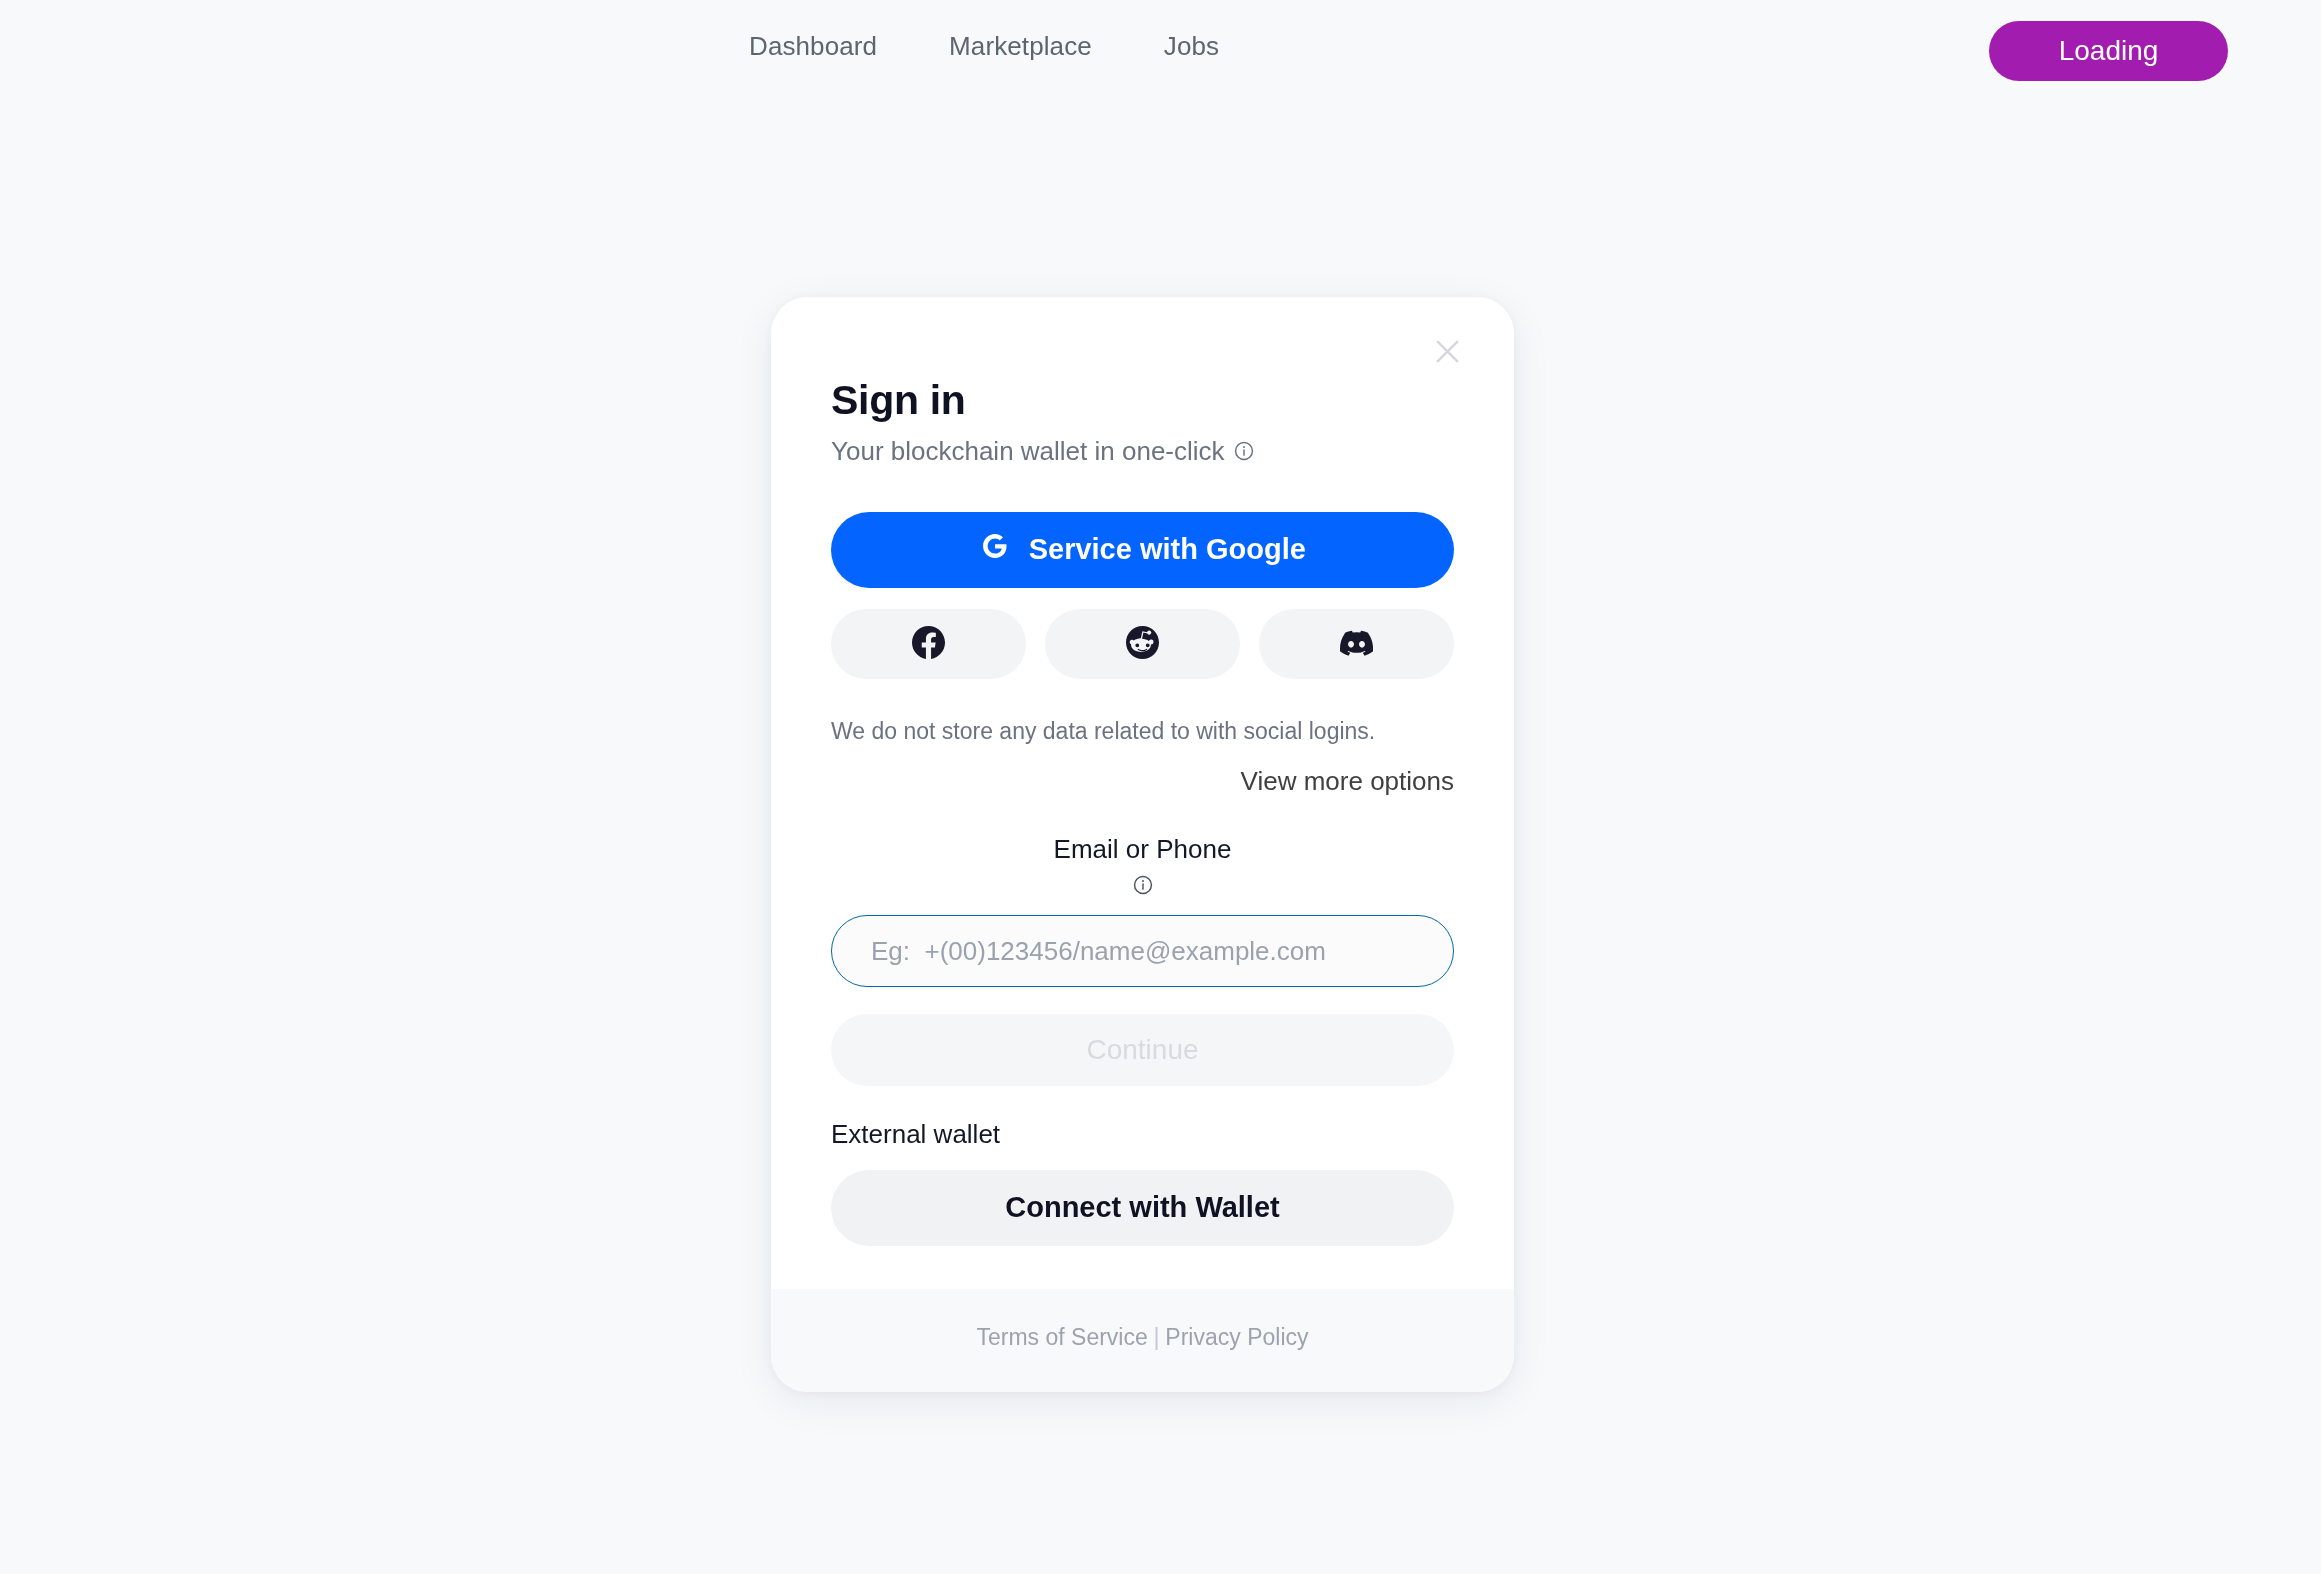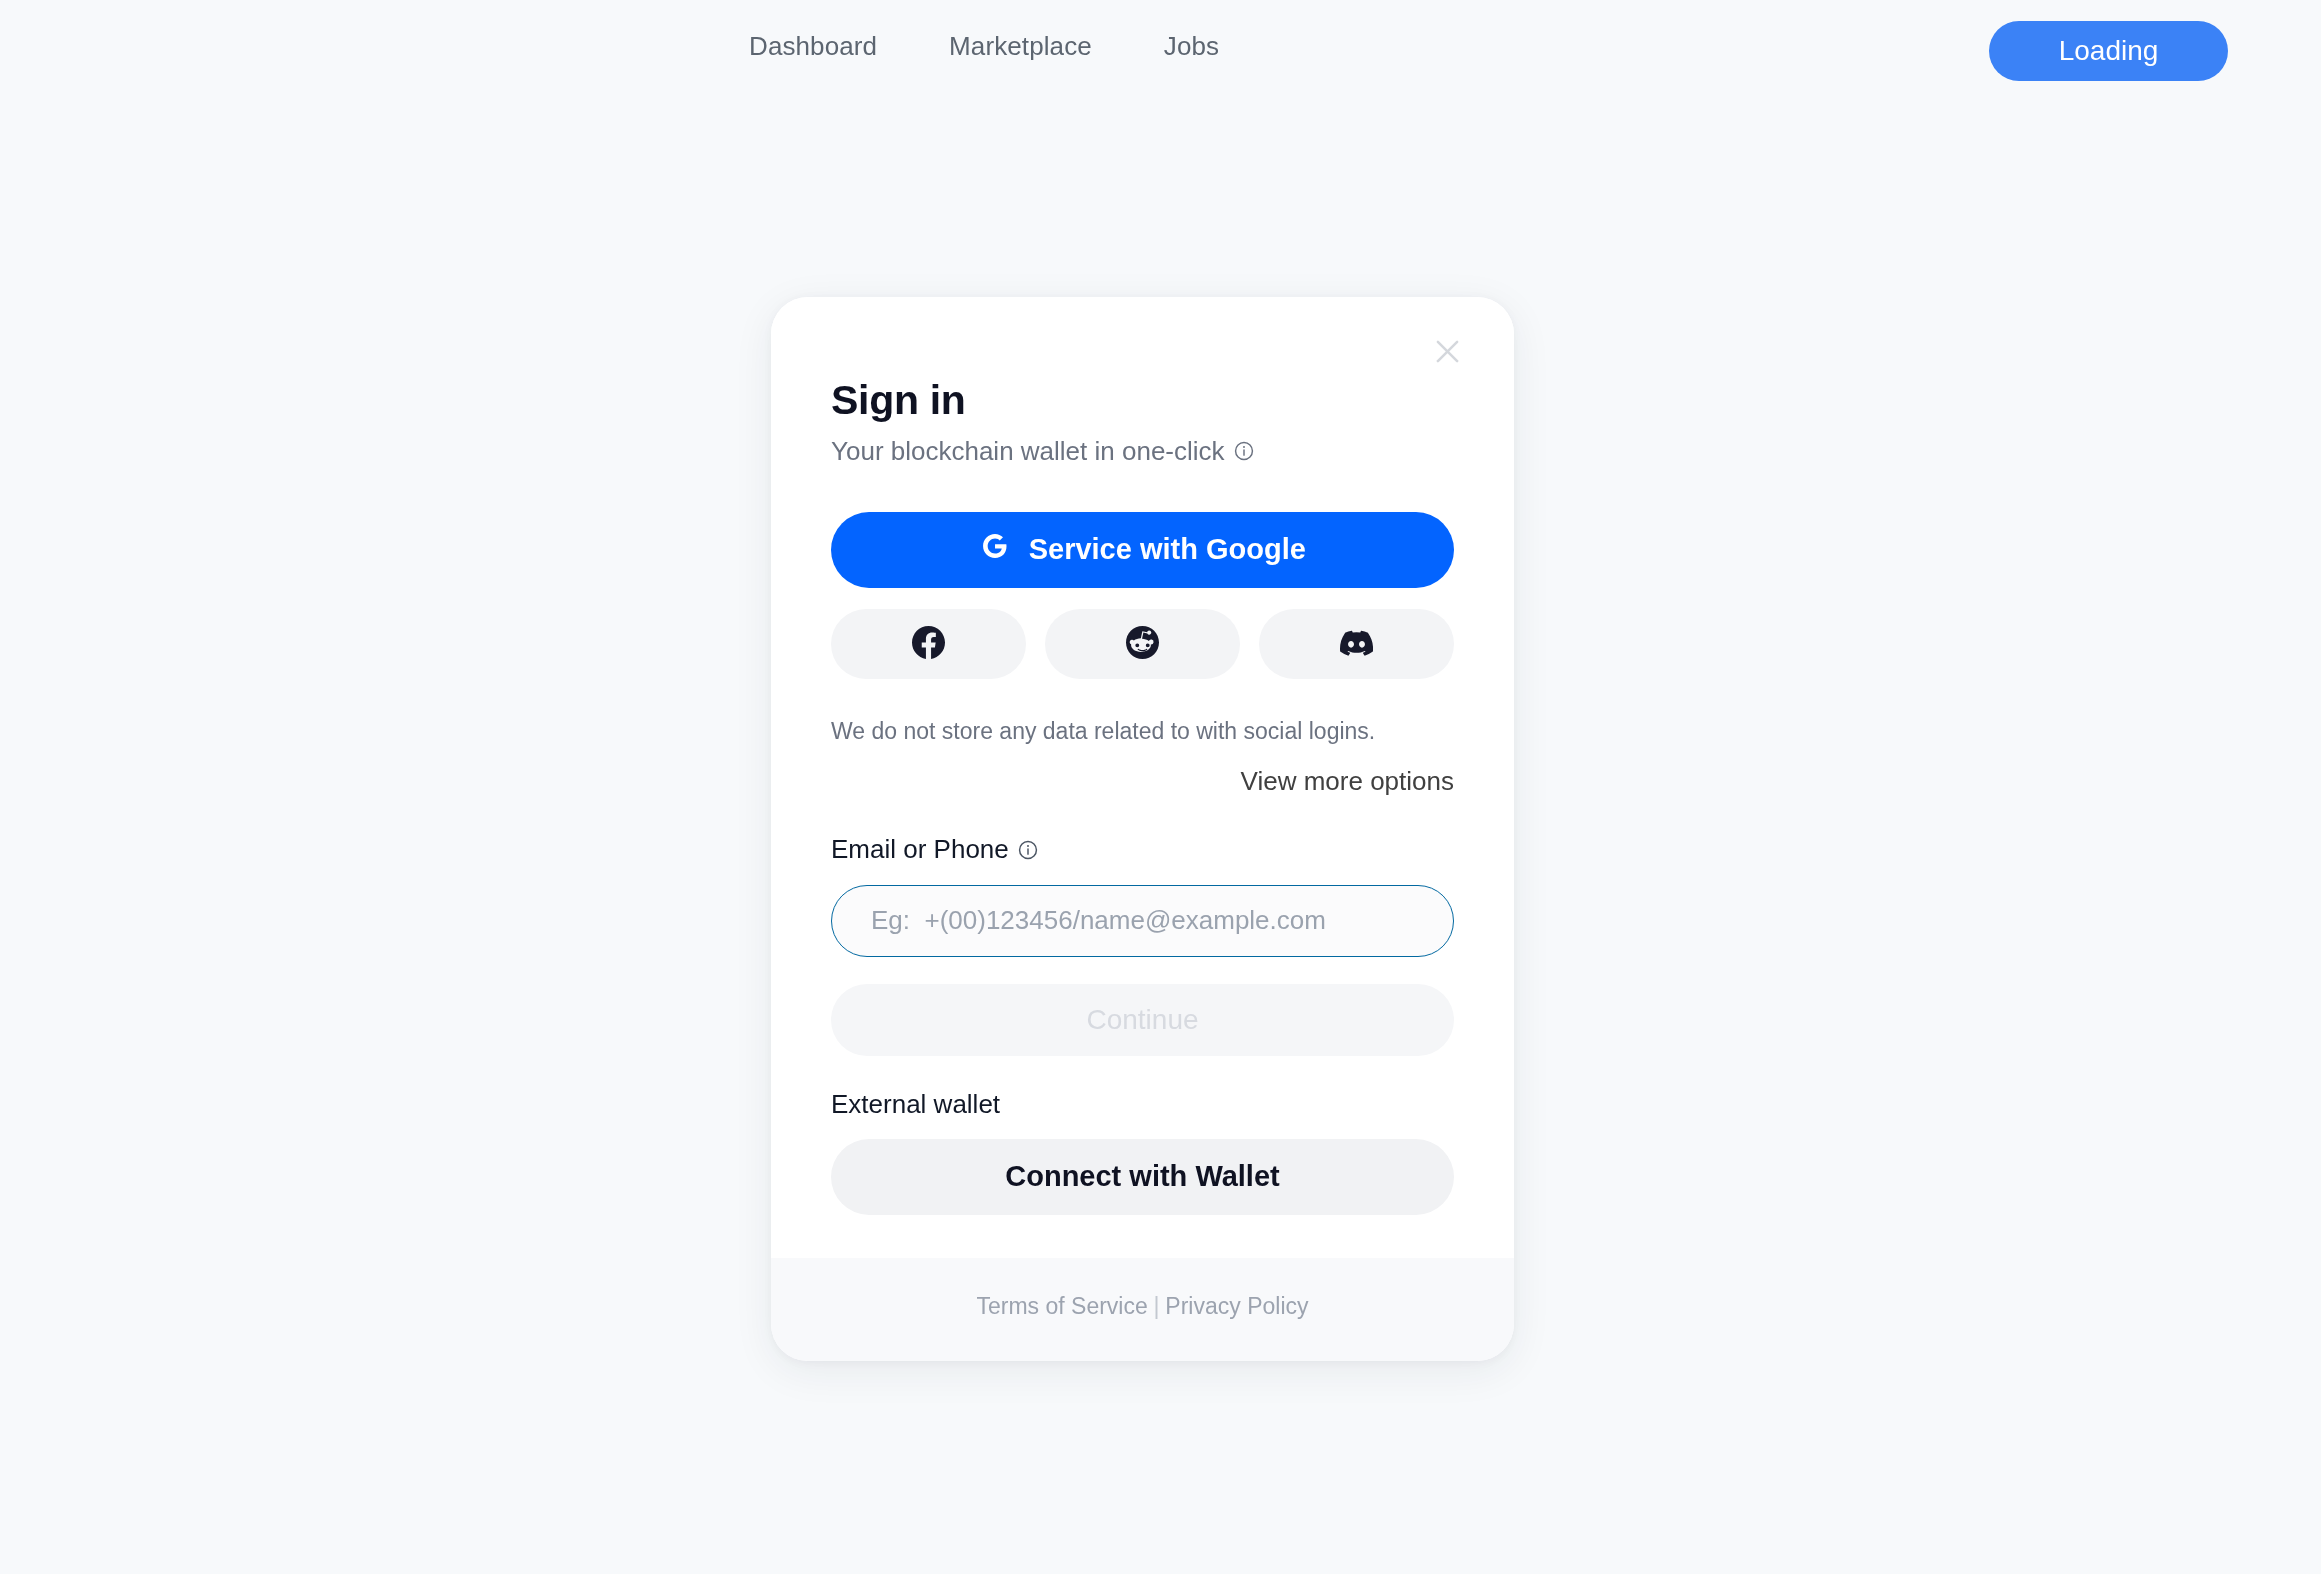--- a/index.html
+++ b/index.html
@@ -38,21 +38,21 @@
     cursor: pointer;
     white-space: nowrap;
   }
   .loading-btn {
     position: absolute;
     top: 21.3px;
     right: 93px;
     width: 239px;
     height: 60px;
     border-radius: 33px;
-    background: #3b82f6;
+    background: #a21caf;
     color: #ffffff;
     font-size: 28px;
     display: flex;
     align-items: center;
     justify-content: center;
     border: none;
     cursor: pointer;
     font-family: "Liberation Sans", sans-serif;
   }
 
@@ -168,20 +168,21 @@
     text-decoration: none;
   }
 
   .field-label {
     margin-top: 37px;
     font-size: 26px;
     color: #111827;
     display: flex;
     align-items: center;
     gap: 8.7px;
+    flex-direction: column;
   }
 
   .text-input {
     margin-top: 19.4px;
     width: 100%;
     height: 72px;
     box-sizing: border-box;
     border: 1px solid #0369a1;
     border-radius: 39px;
     background: #FBFBFC;

